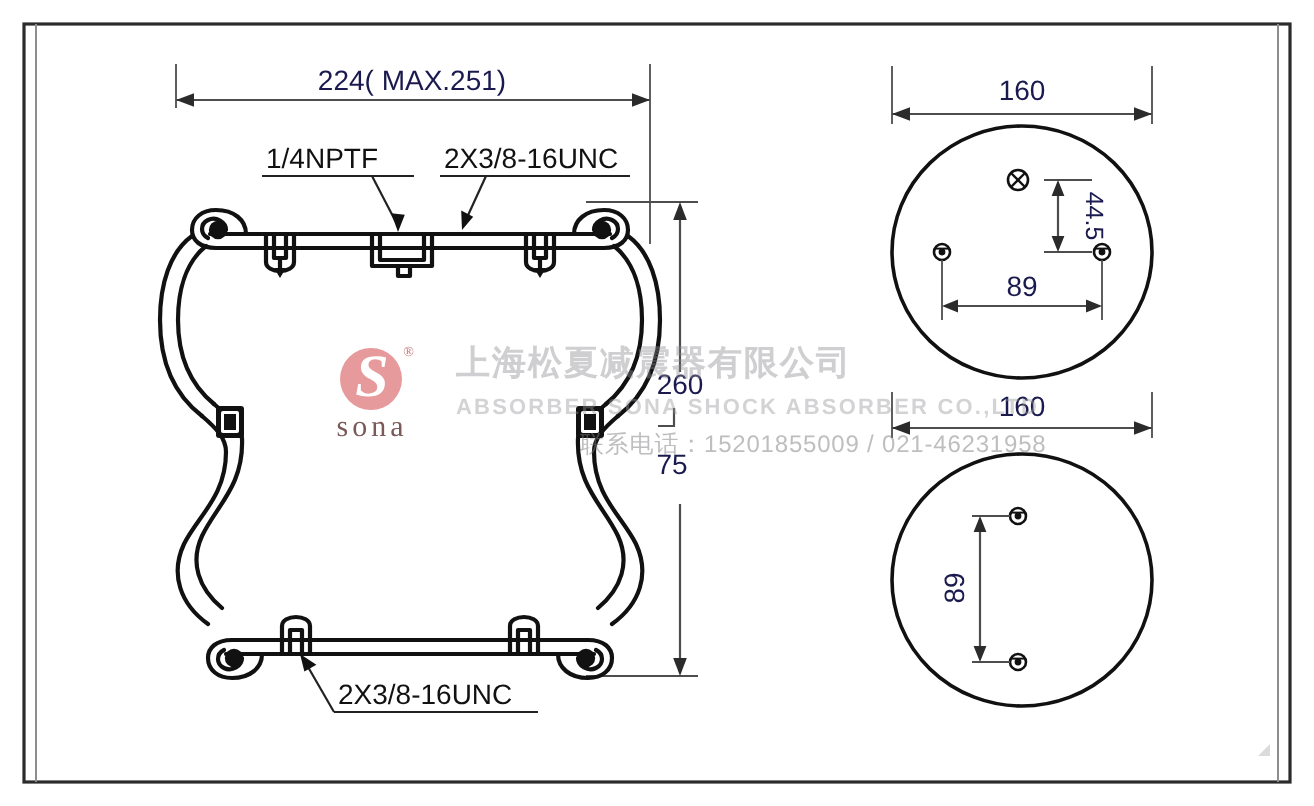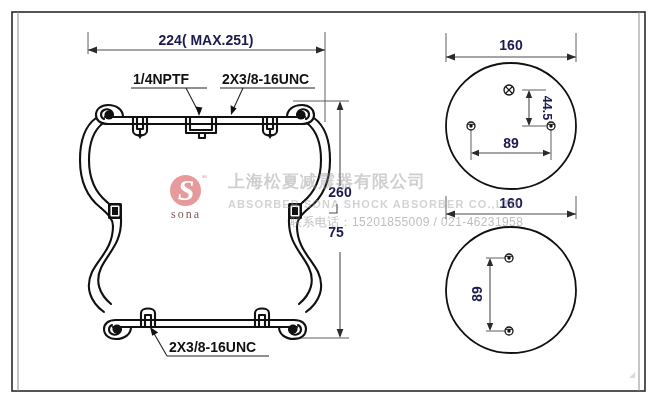--- a/index.html
+++ b/index.html
@@ -3,21 +3,21 @@
 <meta charset="utf-8">
 <style>
   html,body{margin:0;padding:0;}
   body{
     width:657px;height:403px;
     background:#ffffff;
     font-family:"Liberation Sans", sans-serif;
     overflow:hidden;
     position:relative;
   }
-  #sheet{position:absolute;left:0;top:0;width:584px;height:403px;font-weight:bold;}
+  #sheet{position:absolute;left:0;top:0;width:584px;height:403px;}
   svg{display:block;}
 
   
   .wm{
     position:absolute;
     pointer-events:none;
     z-index:5;
   }
   #wm-logo{
     left:143px;top:169px;width:86px;height:58px;
@@ -40,21 +40,21 @@
     color:#ffffff;
     text-align:center;line-height:32px;
   }
   .logo-mark .reg{
     position:absolute;right:-1px;top:-1px;
     font-size:7px;color:#c9797b;
     font-family:"Liberation Serif", serif;
   }
   .logo-word{
     font-family:"Liberation Serif", serif;
-    font-size:12px;letter-spacing:2px;color:#7a5a58;
+    font-size:15px;letter-spacing:2px;color:#7a5a58;
     margin-top:1px;
   }
 
   #wm-cn{
     left:228px;top:170px;
     font-size:17px;font-weight:bold;
     color:rgba(140,140,145,0.42);
     letter-spacing:1px;
     white-space:nowrap;
   }

